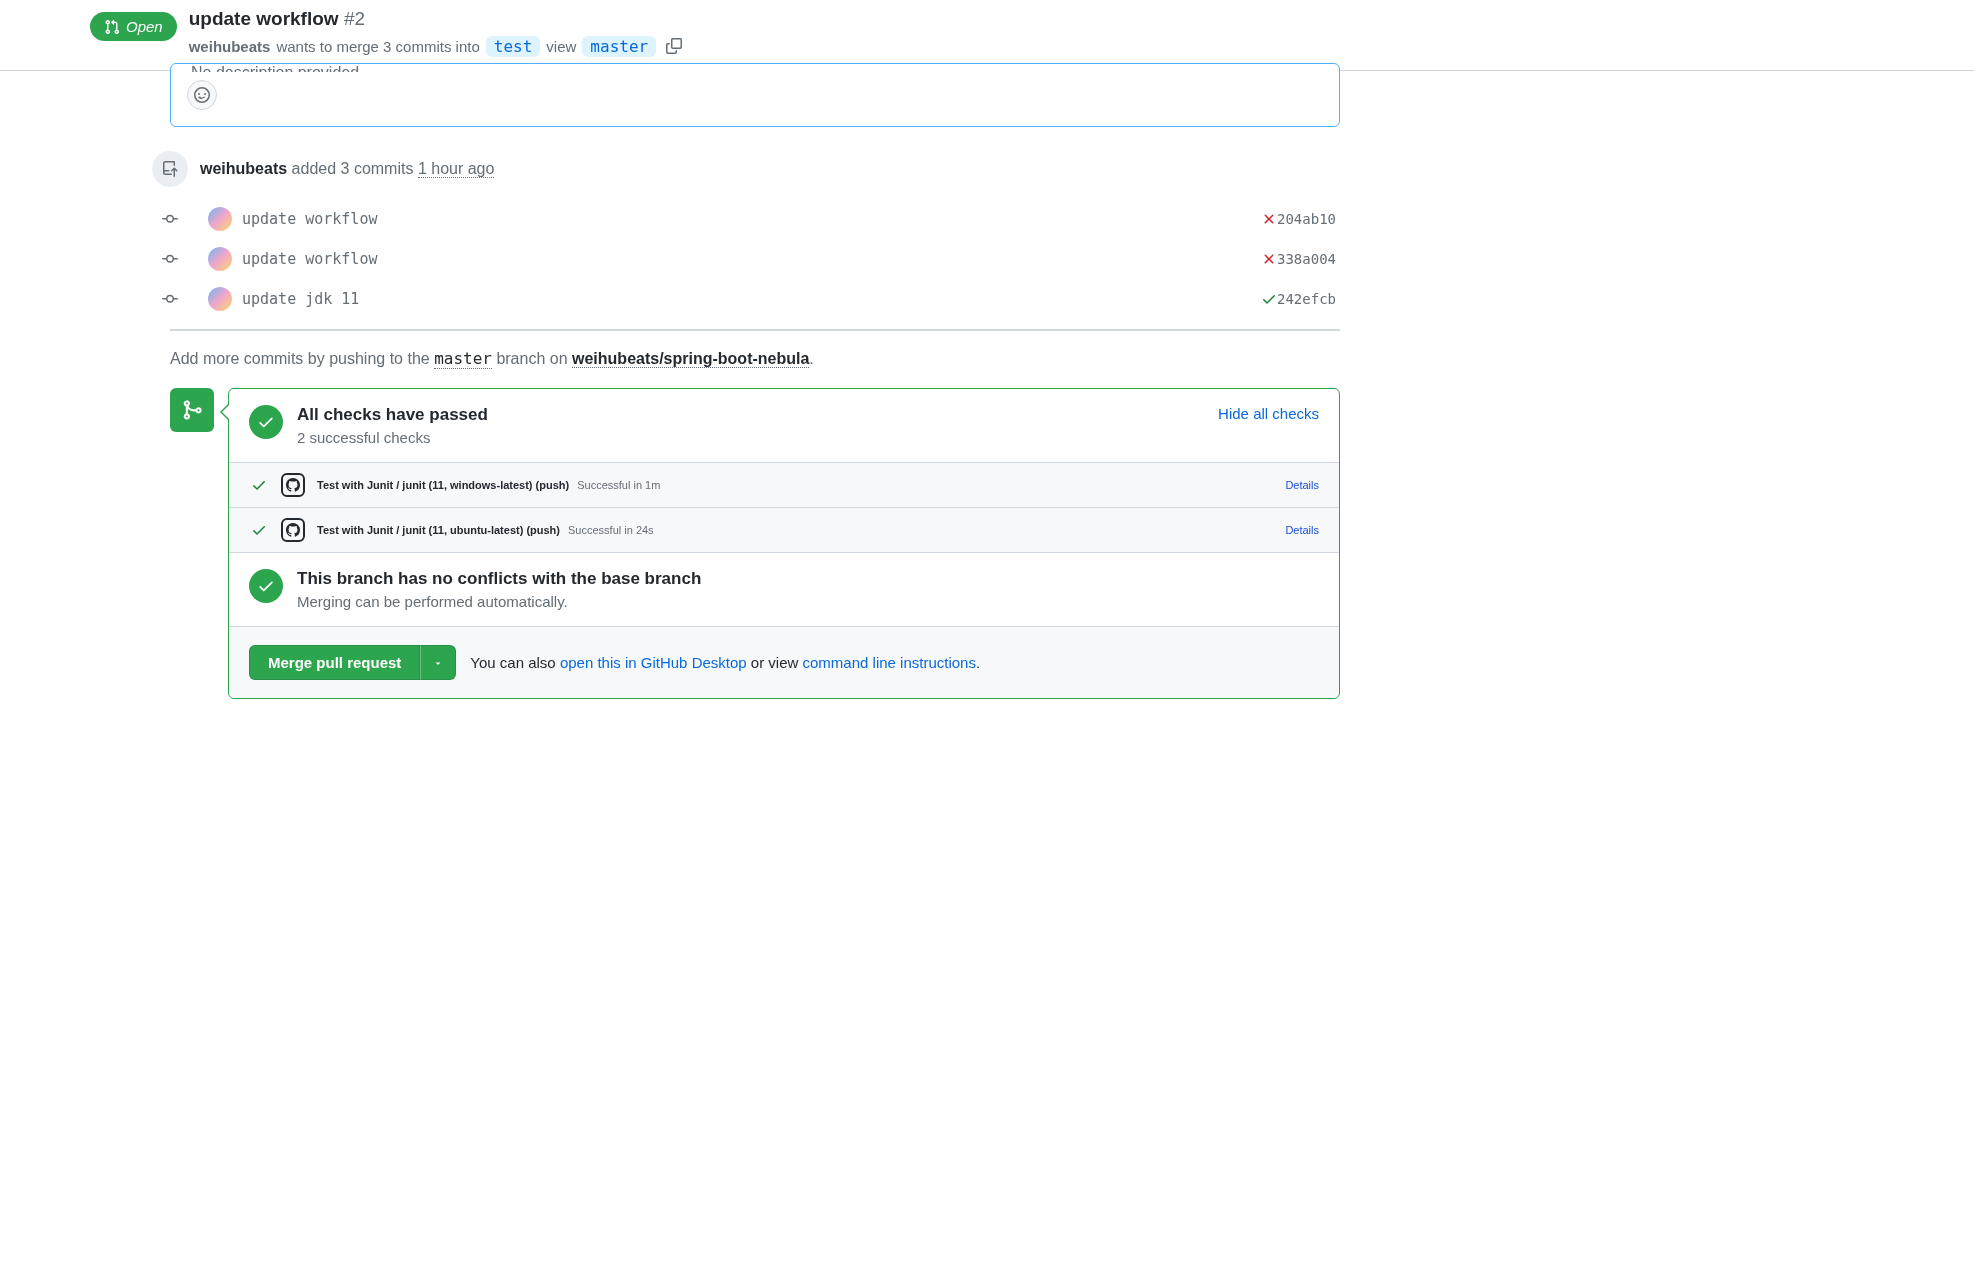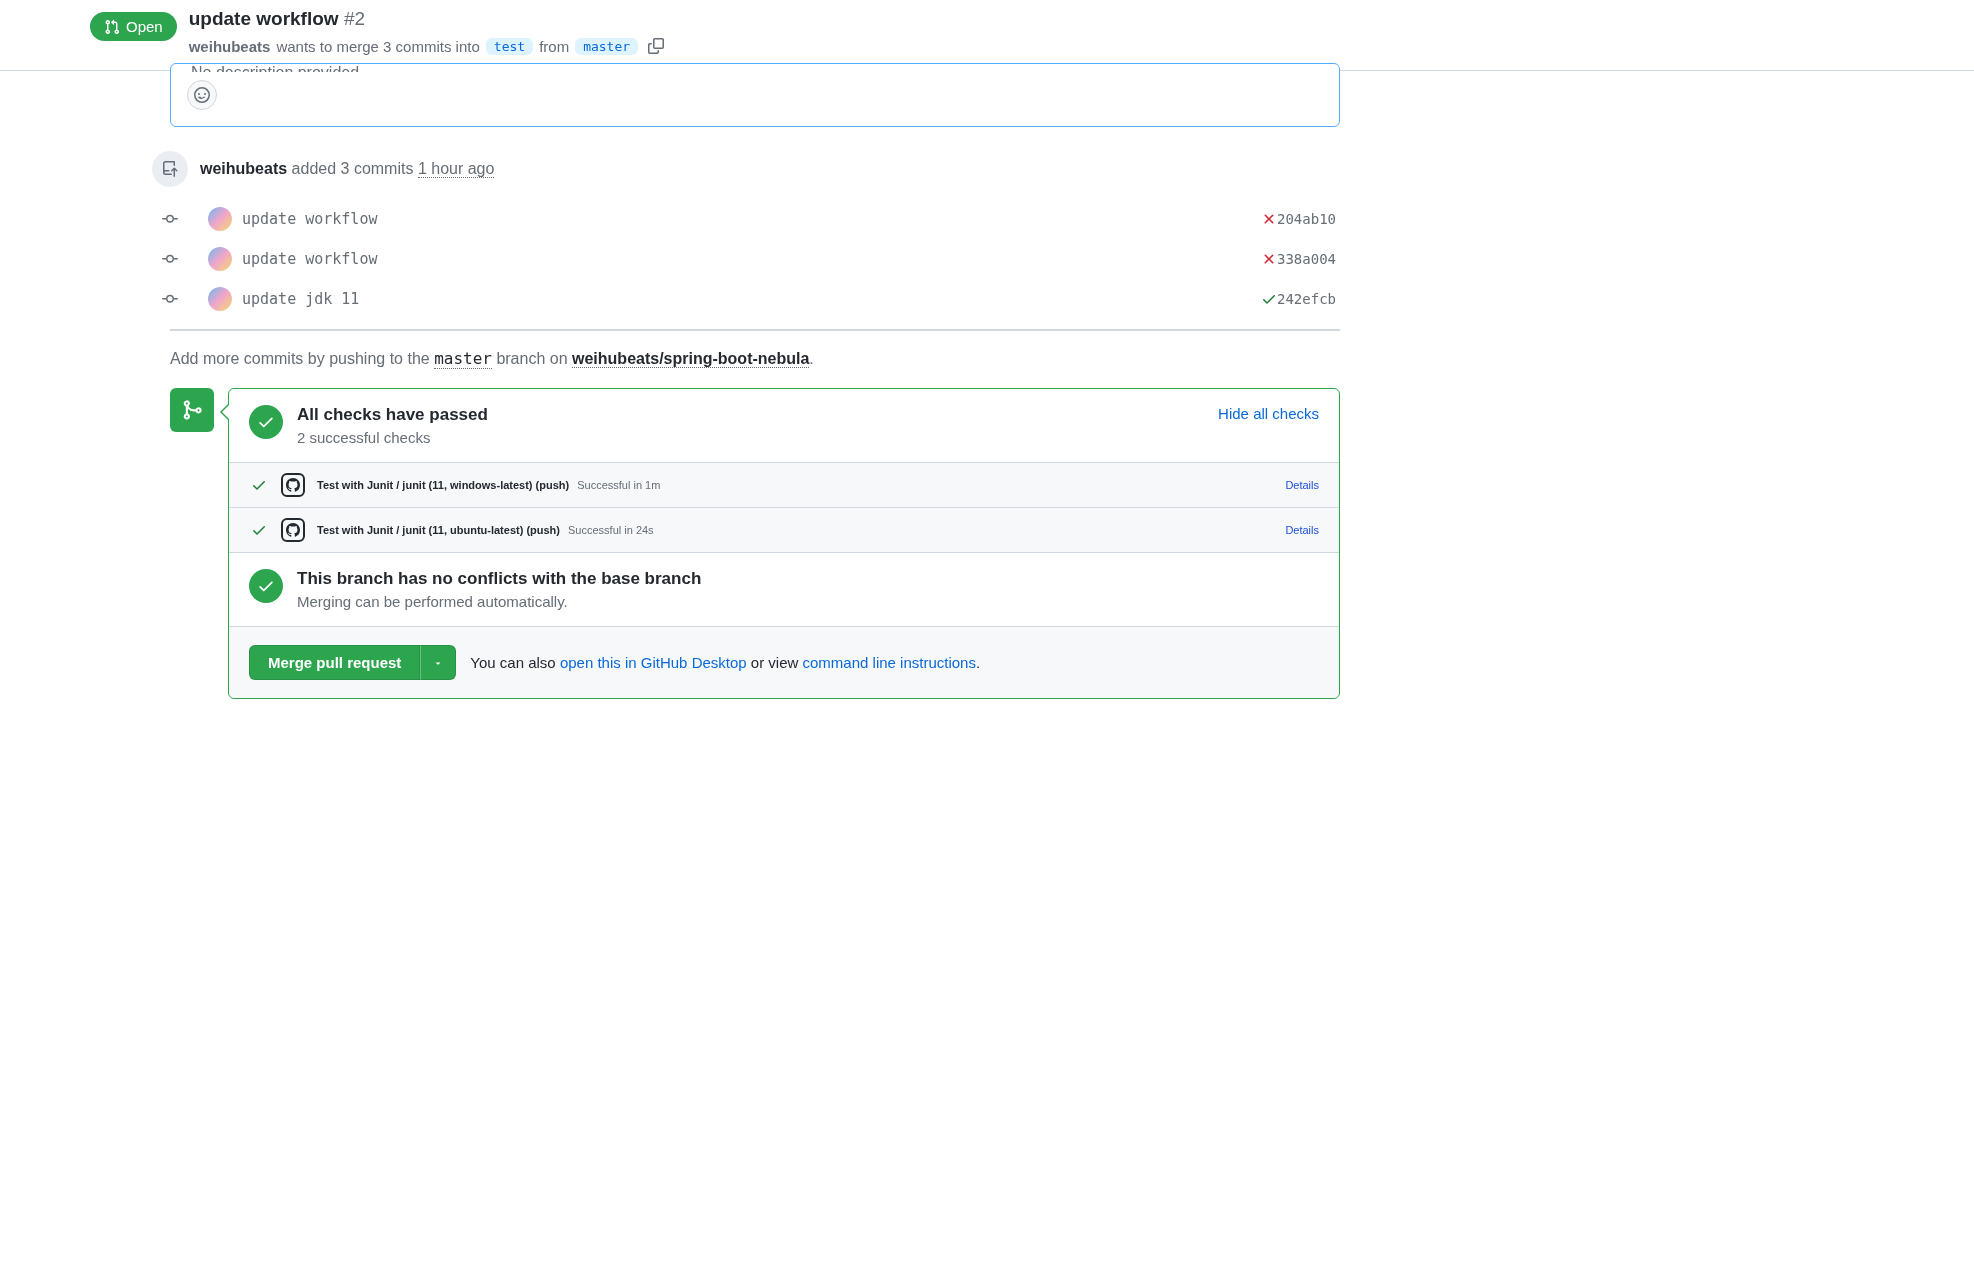--- a/index.html
+++ b/index.html
@@ -25,33 +25,34 @@
       background: #2da44e;
       color: #fff;
       border-radius: 2em;
       padding: 6px 14px;
       display: inline-flex;
       align-items: center;
       gap: 6px;
       font-size: 15px;
       font-weight: 500;
       margin-top: 4px;
+      font-style: italic;
     }
     .pr-icon svg { fill: #fff; }
     .title-block { display: flex; flex-direction: column; gap: 4px; }
     .title-line { font-size: 19px; }
     .title-line .title { font-weight: 600; }
     .title-line .num { color: #656d76; font-weight: 400; }
     .subtext { color: #656d76; font-size: 15px; display: flex; align-items: center; gap: 6px; flex-wrap: wrap; }
     .subtext .author { color: #656d76; font-weight: 600; }
     .branch-pill {
       background: #ddf4ff;
       color: #0969da;
       font-family: ui-monospace, SFMono-Regular, Menlo, monospace;
-      font-size: 13px;
+      font-size: 16px;
       padding: 1px 8px;
       border-radius: 6px;
     }
     .copy-btn {
       display: inline-flex;
       padding: 4px;
       border-radius: 6px;
       cursor: pointer;
       color: #656d76;
     }
@@ -321,21 +322,21 @@
     </span>
     <div class="title-block">
       <div class="title-line">
         <span class="title">update workflow</span>
         <span class="num">#2</span>
       </div>
       <div class="subtext">
         <span class="author">weihubeats</span>
         <span>wants to merge 3 commits into</span>
         <span class="branch-pill">test</span>
-        <span>from</span>
+        <span>view</span>
         <span class="branch-pill">master</span>
         <span class="copy-btn">
           <svg width="16" height="16" viewBox="0 0 16 16" fill="currentColor">
               <path d="M0 6.75C0 5.784.784 5 1.75 5h1.5a.75.75 0 0 1 0 1.5h-1.5a.25.25 0 0 0-.25.25v7.5c0 .138.112.25.25.25h7.5a.25.25 0 0 0 .25-.25v-1.5a.75.75 0 0 1 1.5 0v1.5A1.75 1.75 0 0 1 9.25 16h-7.5A1.75 1.75 0 0 1 0 14.25Z"></path>
               <path d="M5 1.75C5 .784 5.784 0 6.75 0h7.5C15.216 0 16 .784 16 1.75v7.5A1.75 1.75 0 0 1 14.25 11h-7.5A1.75 1.75 0 0 1 5 9.25Zm1.75-.25a.25.25 0 0 0-.25.25v7.5c0 .138.112.25.25.25h7.5a.25.25 0 0 0 .25-.25v-7.5a.25.25 0 0 0-.25-.25Z"></path>
             </svg>
         </span>
       </div>
     </div>
   </div>

